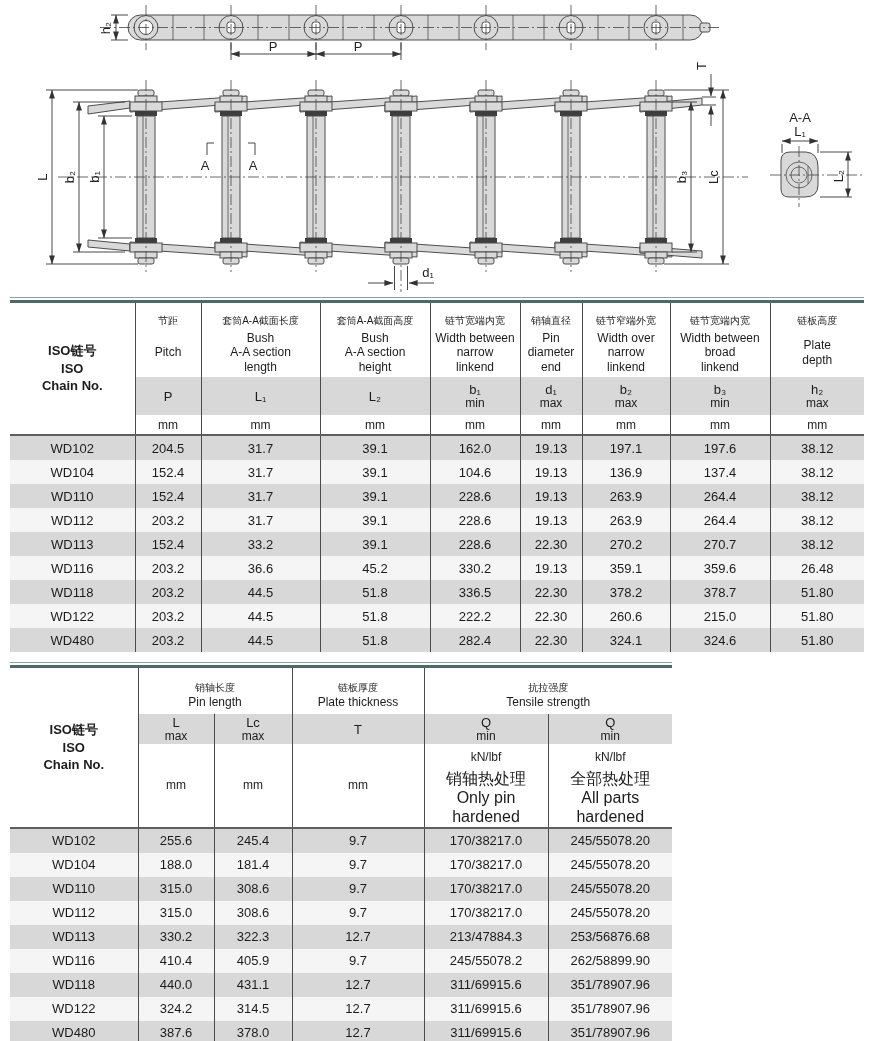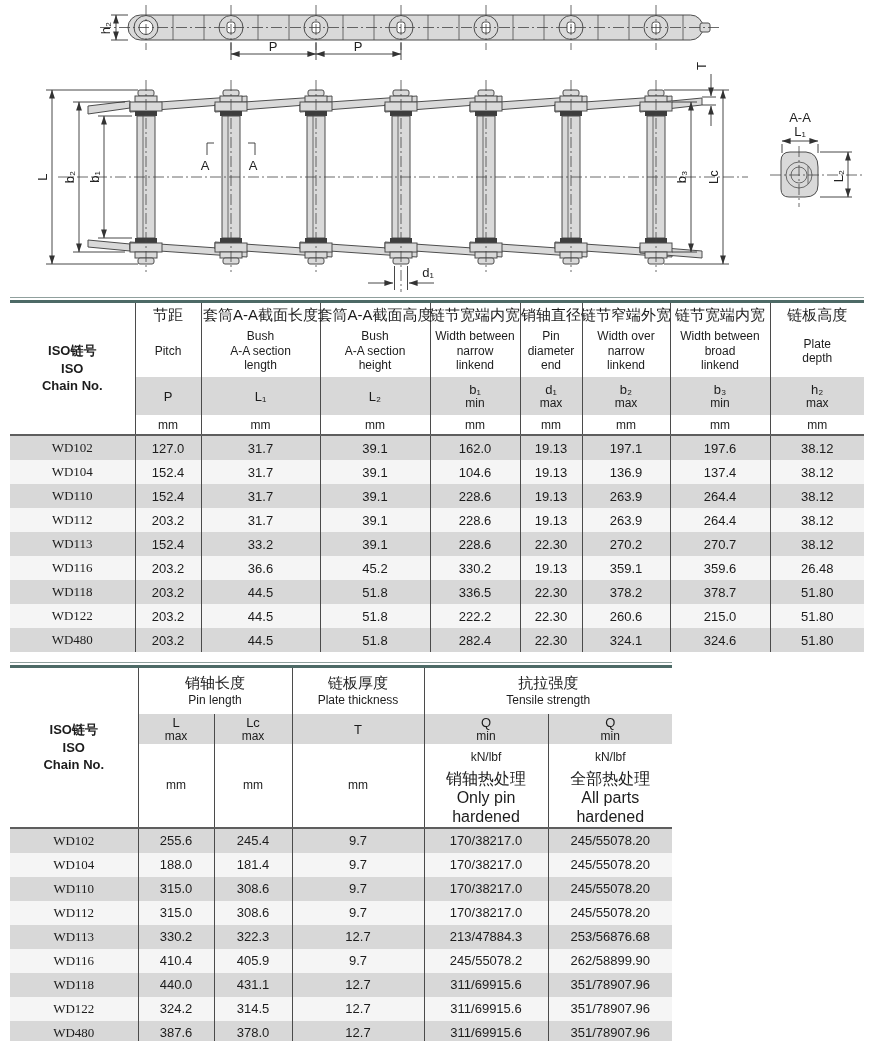--- a/index.html
+++ b/index.html
@@ -10,26 +10,26 @@
   
   .tblwrap{position:absolute;border-top:1px solid #90a09d;padding-top:2px;}
   .w1{top:297px;left:10px;width:854px;}
   .w2{top:662px;left:10px;width:662px;}
   table{border-collapse:collapse;table-layout:fixed;width:100%;
         border-top:3px solid #4d6a66;}
   th,td{padding:0;margin:0;font-weight:normal;text-align:center;vertical-align:middle;}
   th{border-left:1px solid #4b4b4b;}
   th.chain{border-left:none;white-space:pre-line;font-size:13px;line-height:1.35;background:#fff;font-weight:bold;}
   td{border-left:1px solid #4b4b4b;font-size:13px;height:24px;}
-  td:first-child{border-left:none;font-family:Liberation Serif, serif;}
+  td:first-child{border-left:none;}
   tbody tr:nth-child(odd){background:#d8d8d8;}
   tbody tr:nth-child(even){background:#f5f5f5;}
 
   .hw{display:flex;flex-direction:column;align-items:center;height:74px;}
-  .cn{padding-top:3px;font-size:15px;white-space:nowrap;}
+  .cn{padding-top:3px;font-size:10px;white-space:nowrap;margin-top:8px;}
   .en{flex:1;display:flex;align-items:center;justify-content:center;
       font-size:12px;line-height:1.2;white-space:pre-line;text-align:center;}
   .r-sym th{background:#d8d8d8;height:38px;}
   .sym{font-size:13px;}
   .qual{font-size:12px;line-height:1.05;}
   .r-unit th{height:19px;font-size:12px;margin-left:36px;}
   .t1 .r-unit th,.t1 th.chain{border-bottom:2px solid #5e5e5e;}
 
   .gw{display:flex;flex-direction:column;justify-content:center;height:46px;}
   .gw .cn{padding-top:0;}
@@ -372,21 +372,21 @@
       <th>mm</th>
       <th>mm</th>
       <th>mm</th>
       <th>mm</th>
       <th>mm</th>
     </tr>
   </thead>
   <tbody>
           <tr>
             <td>WD102</td>
-            <td>127.0</td>
+            <td>204.5</td>
             <td>31.7</td>
             <td>39.1</td>
             <td>162.0</td>
             <td>19.13</td>
             <td>197.1</td>
             <td>197.6</td>
             <td>38.12</td>
           </tr>
           <tr>
             <td>WD104</td>

